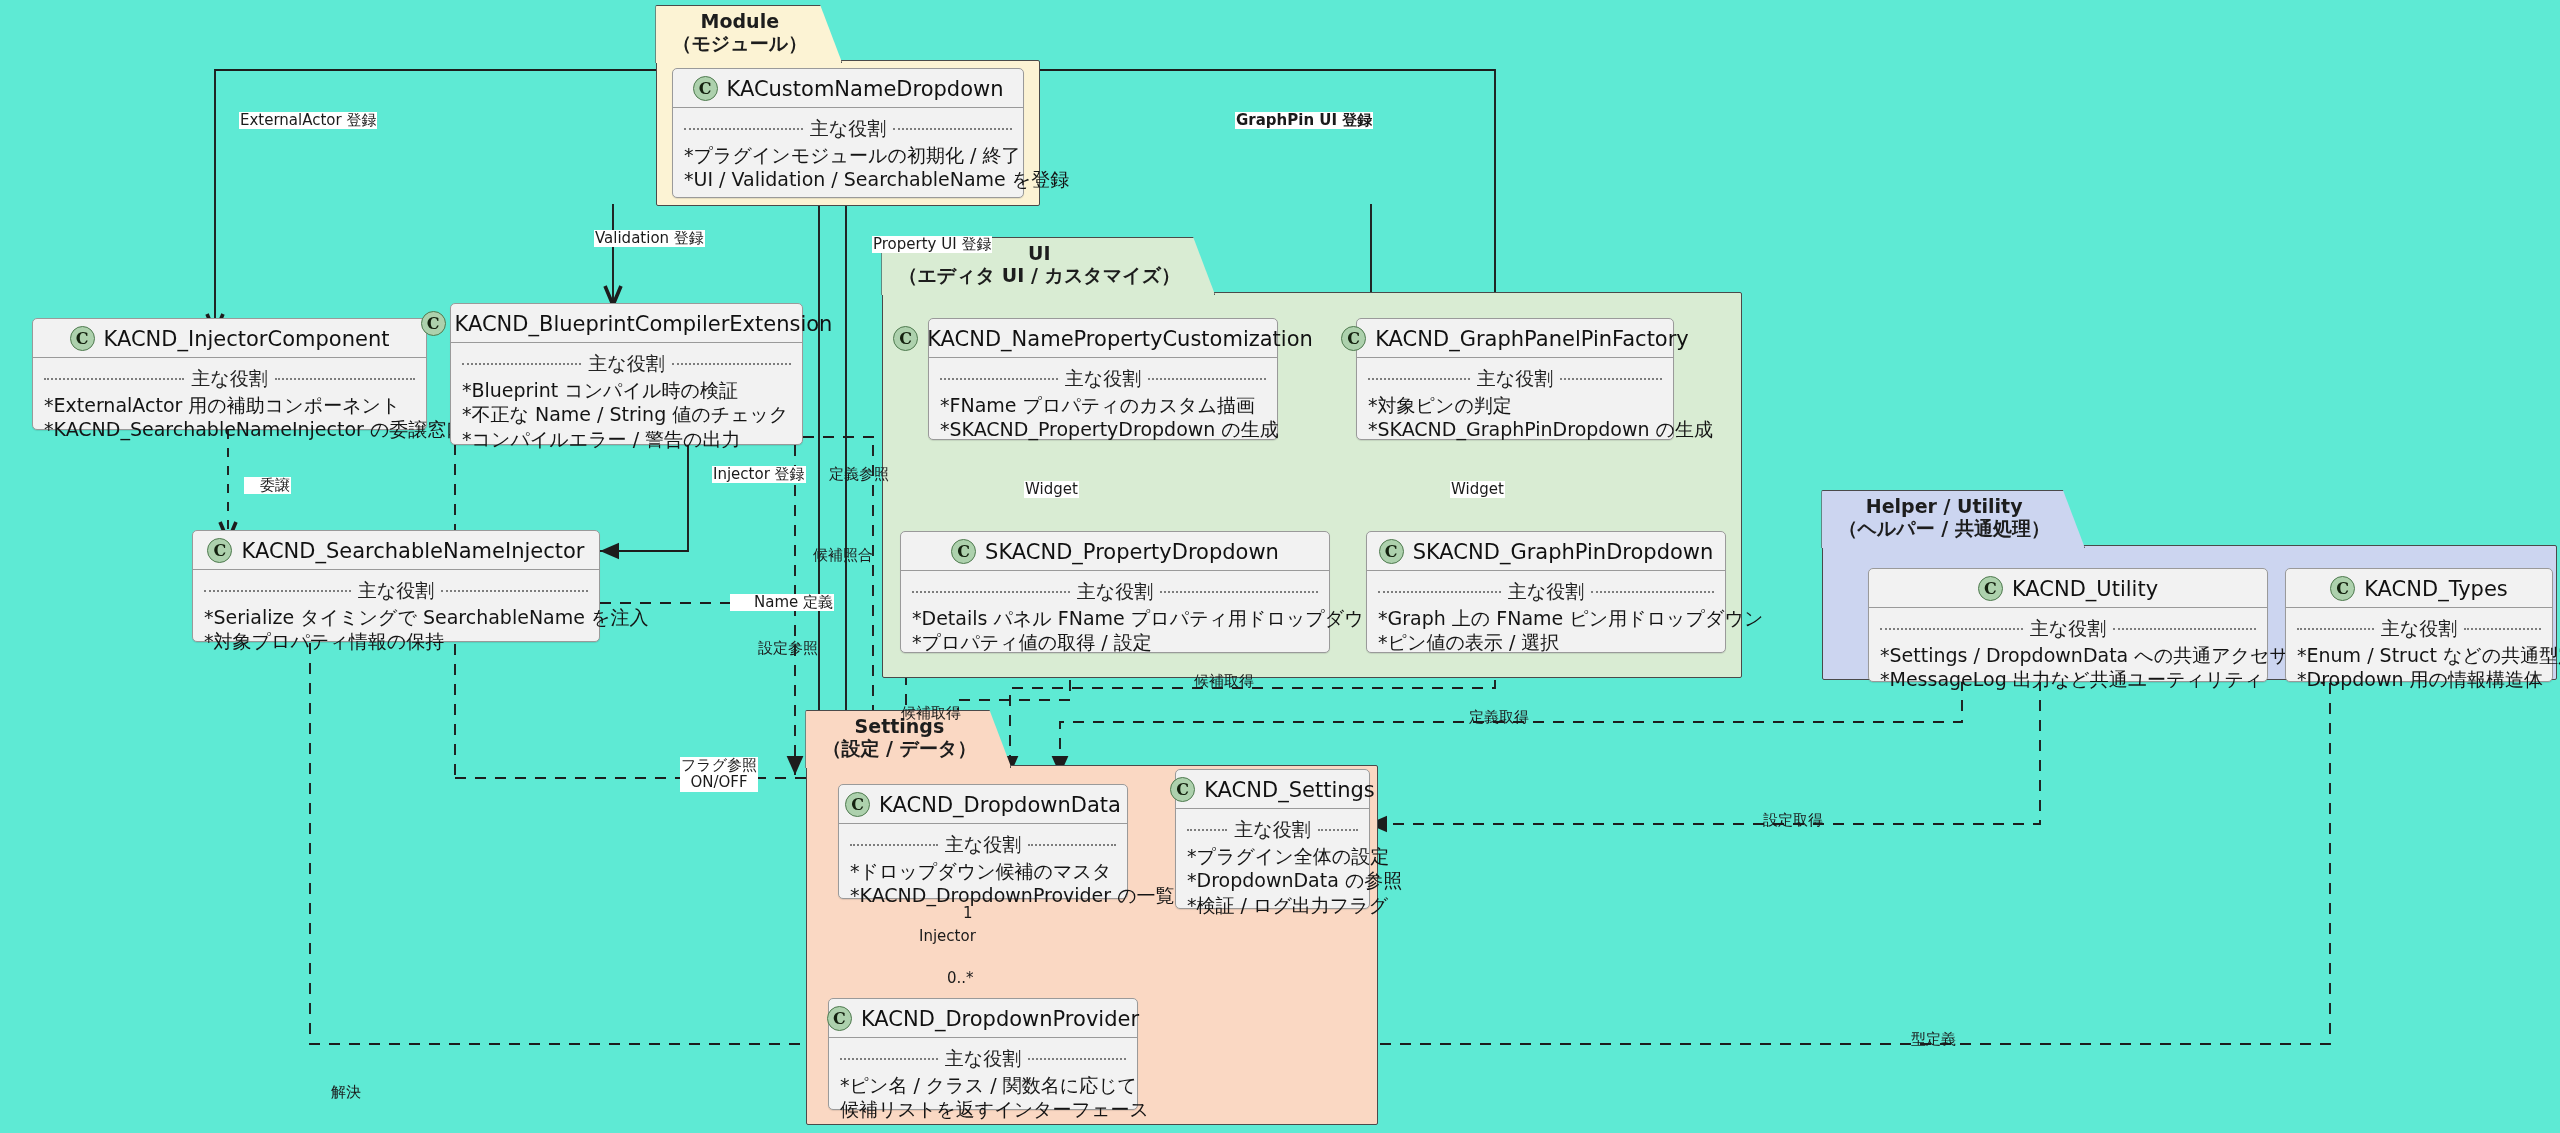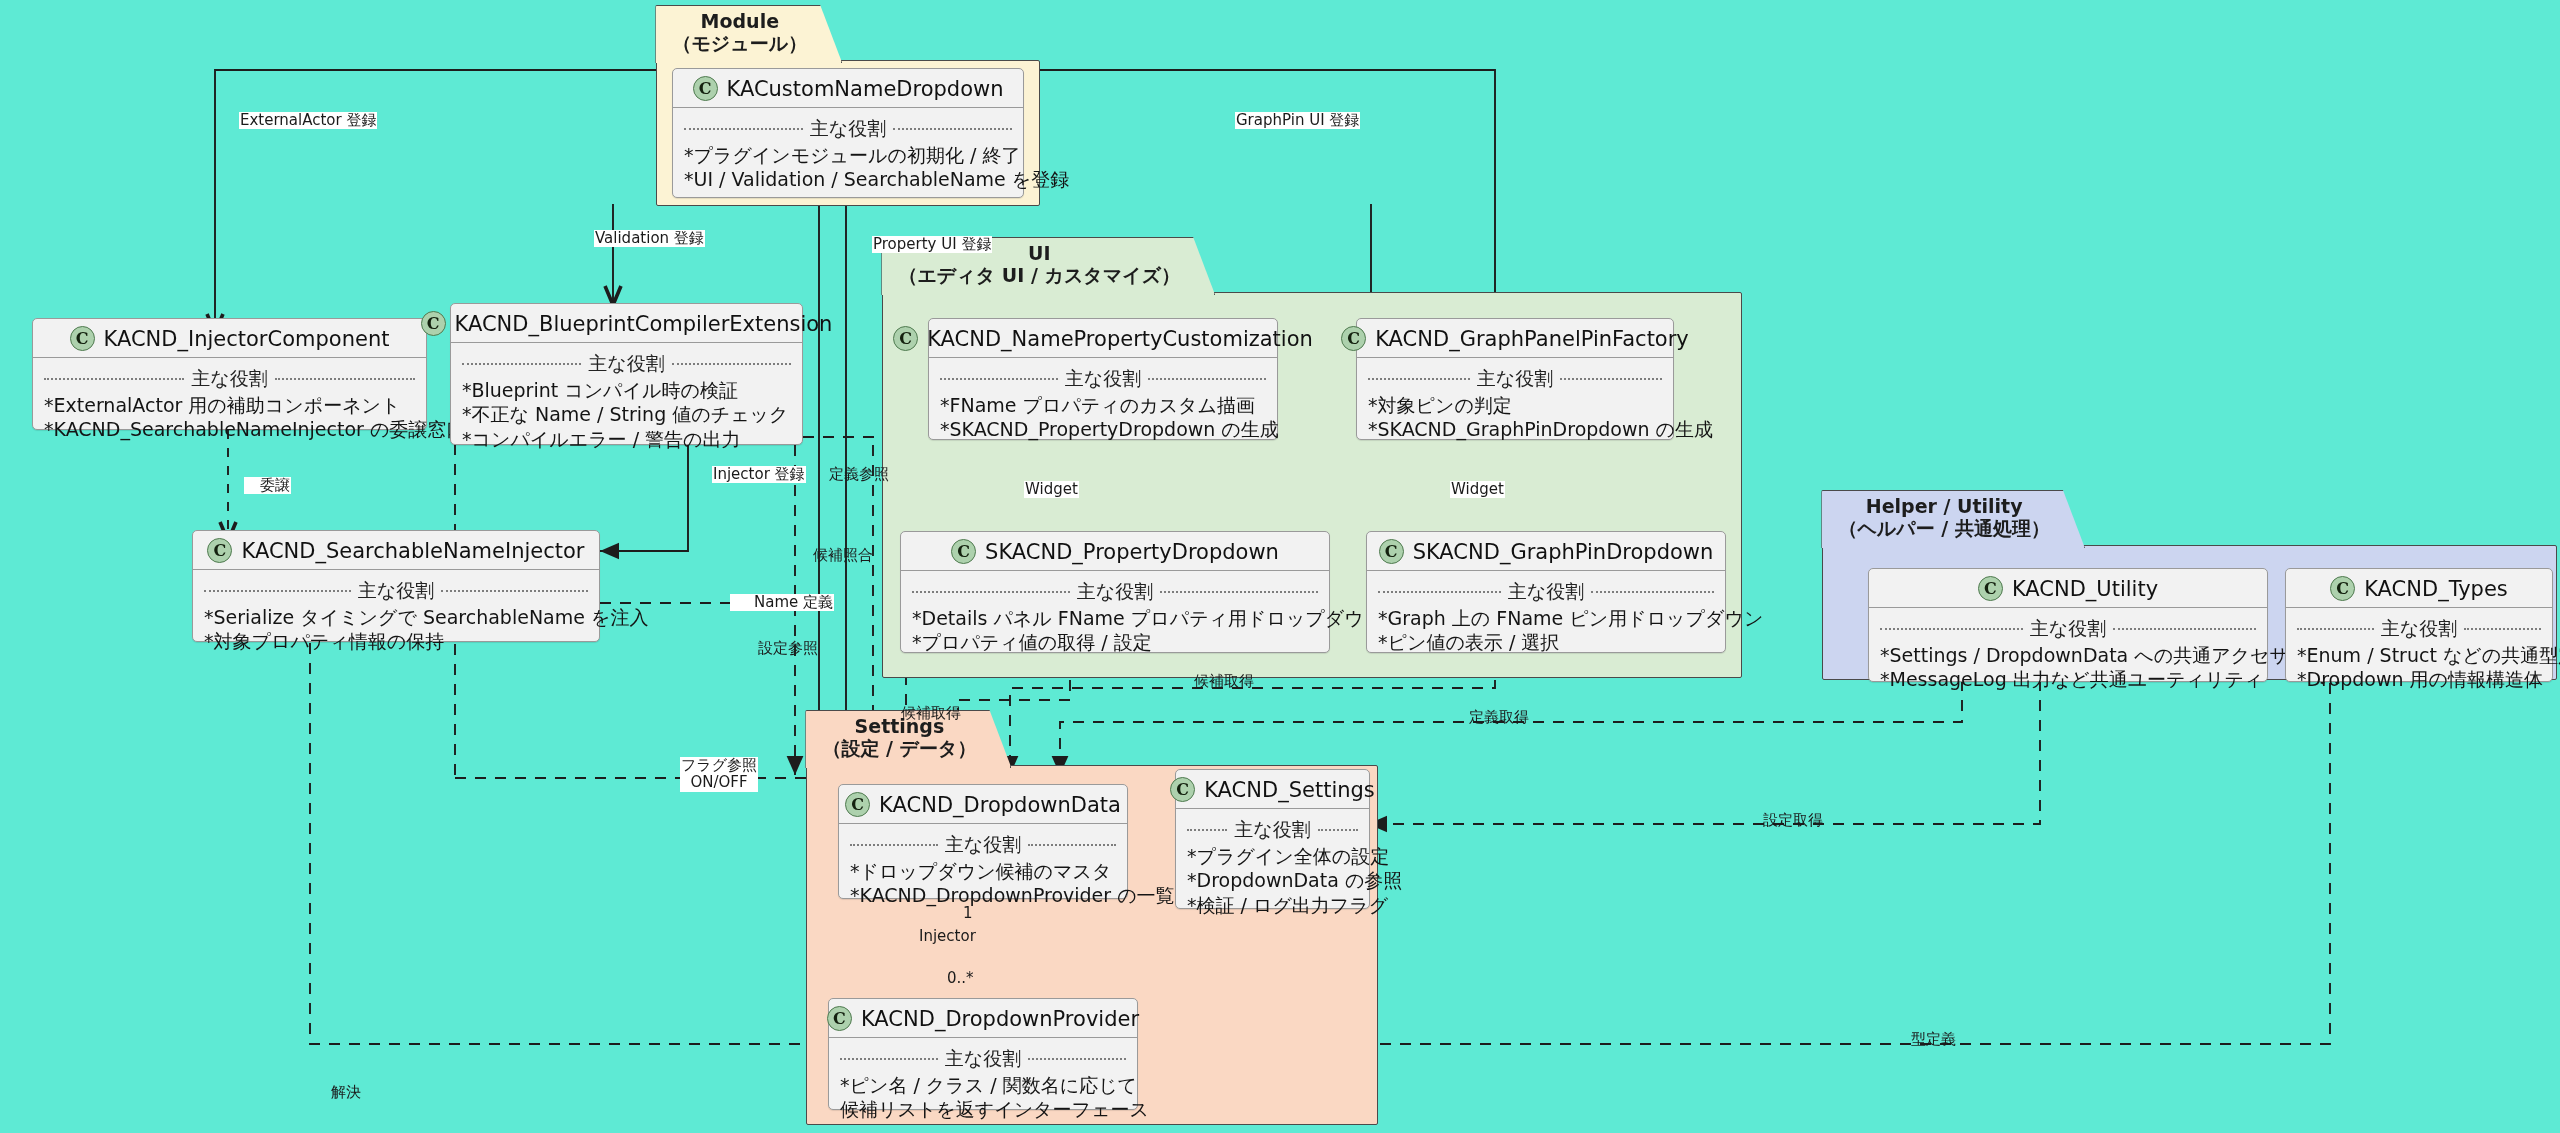--- a/index.html
+++ b/index.html
@@ -367,21 +367,21 @@
       <span>KACND_DropdownProvider</span>
     </div>
     <div class="cls-body">
       <div class="role-sep">主な役割</div>
       <div class="role-line">*ピン名 / クラス / 関数名に応じて</div>
       <div class="role-line">候補リストを返すインターフェース</div>
     </div>
   </div>
 
   <div class="elabel" style="left:239px; top:112px;">ExternalActor 登録</div>
-  <div class="elabel" style="left:1235px; top:112px;">GraphPin UI 登録</div>
+  <div class="elabel" style="left:1235px; top:112px;font-weight:bold;">GraphPin UI 登録</div>
   <div class="elabel" style="left:594px; top:230px;">Validation 登録</div>
   <div class="elabel" style="left:872px; top:236px;">Property UI 登録</div>
   <div class="elabel" style="left:244px; top:477px;padding-left:16px;">委譲</div>
   <div class="elabel" style="left:712px; top:466px;">Injector 登録</div>
   <div class="elabel nb" style="left:828px; top:466px;">定義参照</div>
   <div class="elabel nb" style="left:812px; top:547px;">候補照合</div>
   <div class="elabel" style="left:730px; top:594px;padding-left:24px;">Name 定義</div>
   <div class="elabel nb" style="left:757px; top:640px;">設定参照</div>
   <div class="elabel" style="left:1024px; top:481px;">Widget</div>
   <div class="elabel" style="left:1450px; top:481px;">Widget</div>

